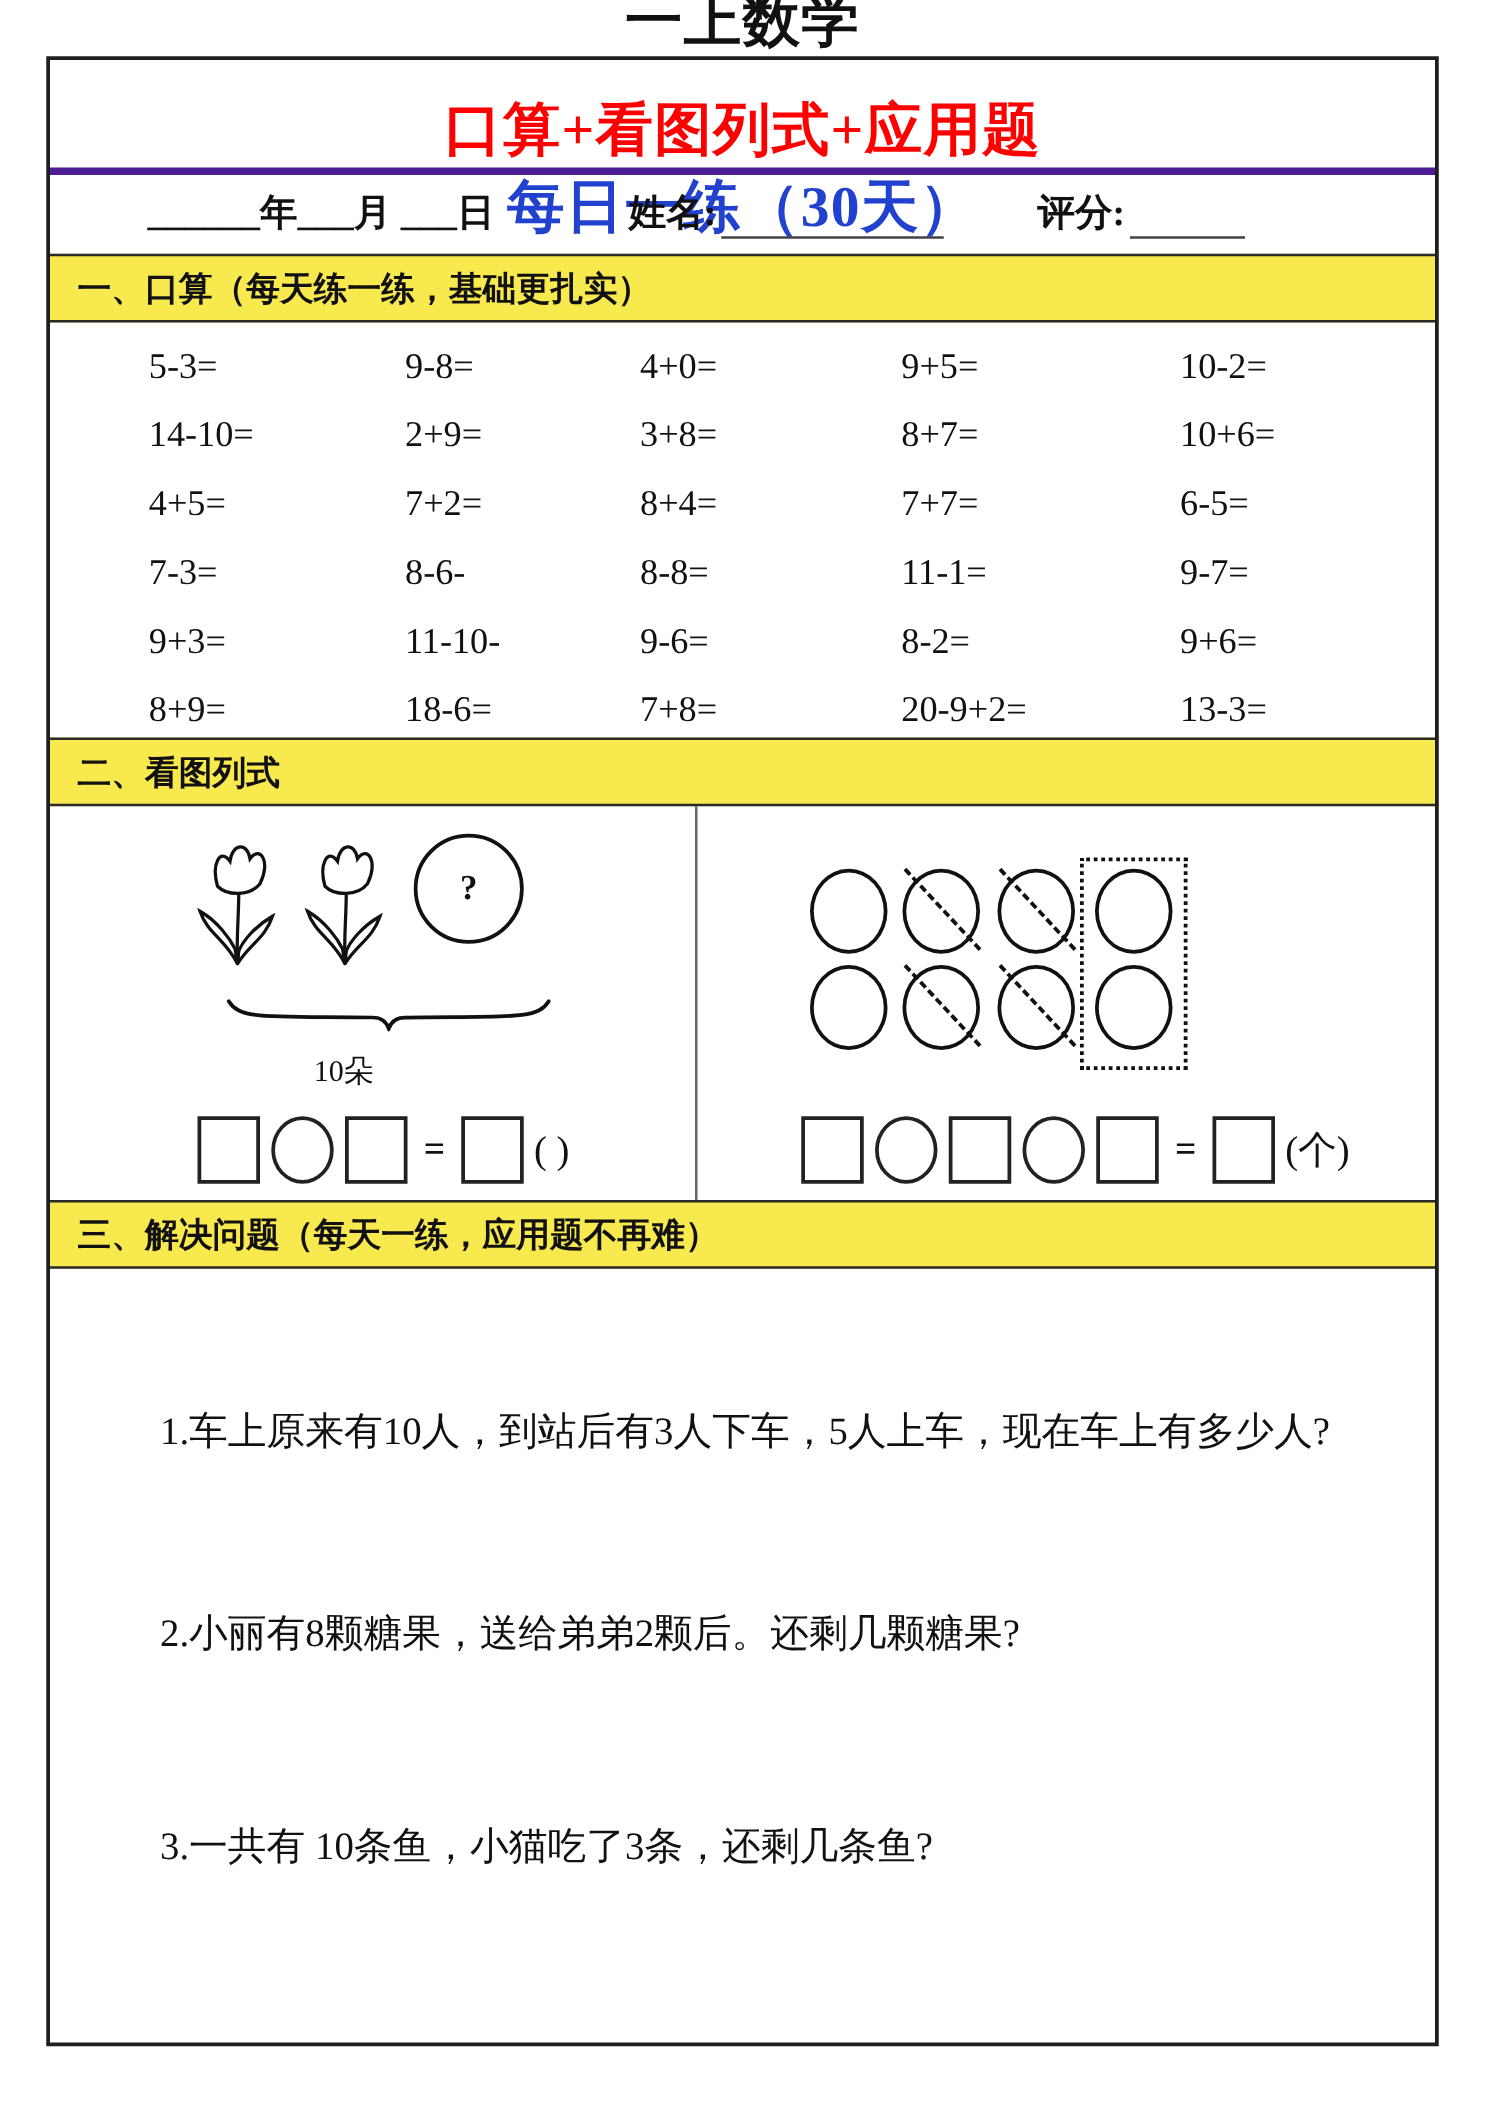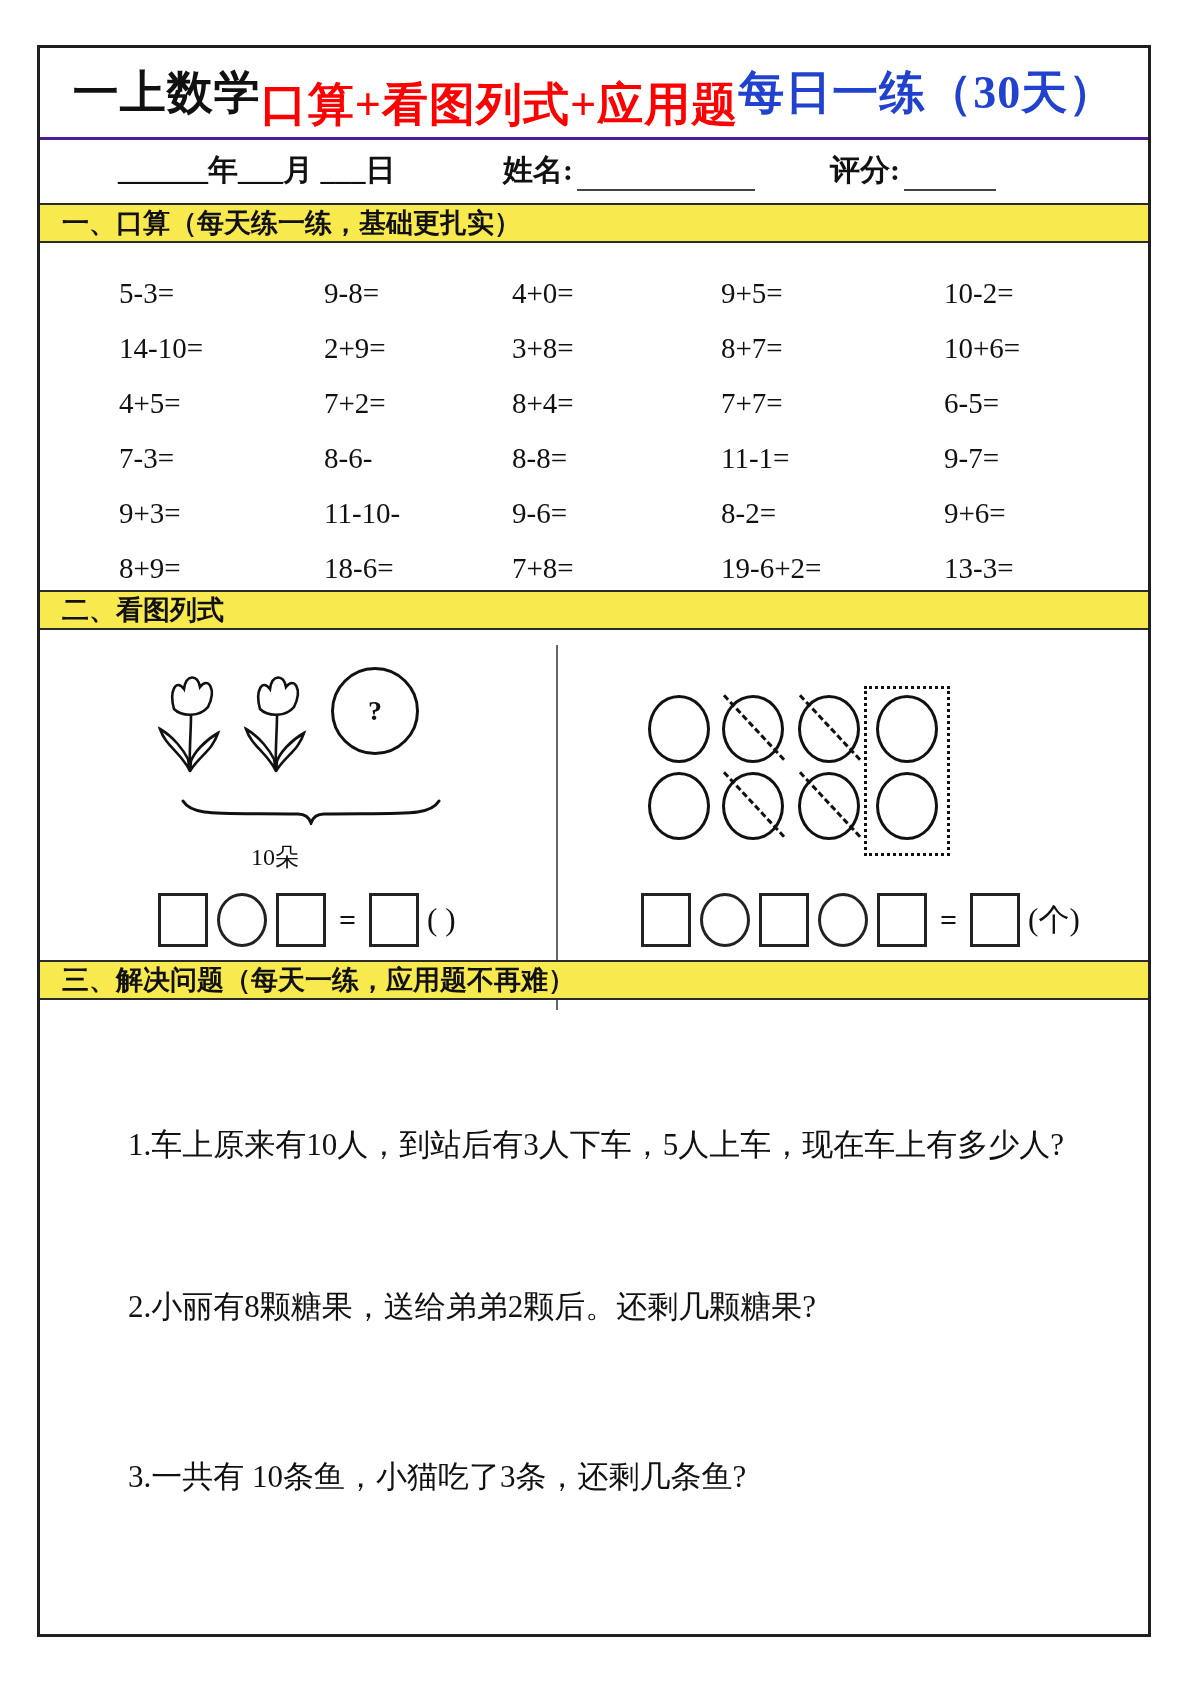--- a/index.html
+++ b/index.html
@@ -3,36 +3,36 @@
 <meta charset="utf-8">
 <style>
   html,body{margin:0;padding:0;background:#ffffff;}
   body{width:1191px;height:1684px;position:relative;
        font-family:"Liberation Serif","DejaVu Serif",serif;color:#111;}
   .sheet{position:absolute;left:37px;top:45px;width:1114px;height:1592px;
          border:3px solid #1f1f1f;background:#fff;box-sizing:border-box;}
 
   
   .title-box{position:absolute;left:0;top:0;width:100%;height:92px;
-             border-bottom:3px solid #4c1d95;box-sizing:border-box;
+             border-bottom:6px solid #4c1d95;box-sizing:border-box;
              display:flex;align-items:center;justify-content:center;
-             font-size:46px;font-weight:bold;letter-spacing:1px;white-space:nowrap;}
+             font-size:46px;font-weight:bold;letter-spacing:1px;white-space:nowrap;flex-direction:column;}
   .t-black{color:#111;}
   .t-red{color:#ff0000;margin-top:25px;}
   .t-blue{color:#2142ce;}
 
   
   .info-row{position:absolute;left:0;top:92px;width:100%;height:63px;
             font-size:30px;font-weight:bold;text-decoration:underline;}
   .info-row .piece{position:absolute;top:10px;white-space:nowrap;}
   .blank-line{display:inline-block;border-bottom:2px solid #444;height:32px;
               vertical-align:bottom;margin-left:4px;}
 
   
-  .band{position:absolute;left:0;width:100%;height:40px;background:#f8e94e;
+  .band{position:absolute;left:0;width:100%;height:55px;background:#f8e94e;
         border-top:2px solid #2a2a2a;border-bottom:2px solid #2a2a2a;
         box-sizing:border-box;display:flex;align-items:center;
         font-size:27px;font-weight:bold;padding-left:22px;}
 
   
   .oral-grid{position:absolute;left:79px;top:218px;width:1000px;
              display:grid;grid-template-columns:205px 188px 209px 223px 1fr;
              grid-auto-rows:55px;align-items:center;font-size:29px;}
 
   
@@ -124,21 +124,21 @@
     <div>11-1=</div>
     <div>9-7=</div>
     <div>9+3=</div>
     <div>11-10-</div>
     <div>9-6=</div>
     <div>8-2=</div>
     <div>9+6=</div>
     <div>8+9=</div>
     <div>18-6=</div>
     <div>7+8=</div>
-    <div>19-6+2=</div>
+    <div>20-9+2=</div>
     <div>13-3=</div>
   </div>
 
   <div class="band" style="top:542px">
     <span>二、看图列式</span>
   </div>
 
   <div class="pics">
     <div class="pic-divider"></div>
 

